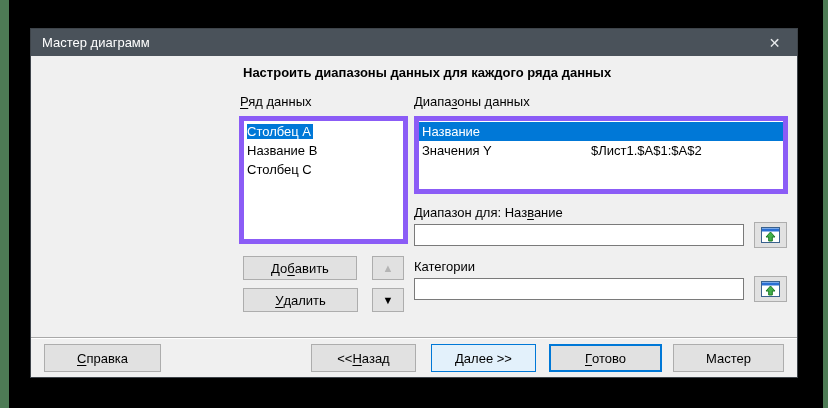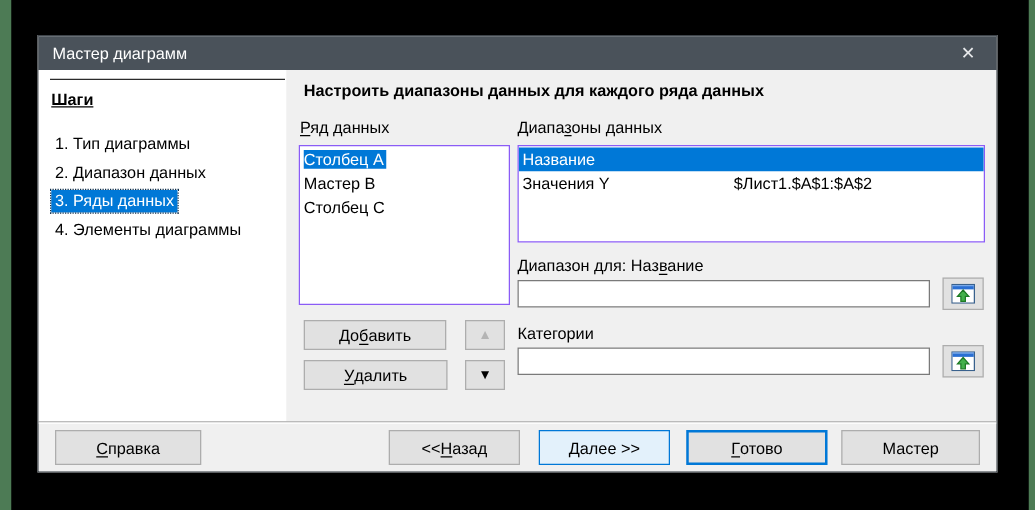--- a/index.html
+++ b/index.html
@@ -29,21 +29,21 @@
   .steps { position:absolute; left:10px; top:49px; right:6px; }
   .step { height:20px; line-height:20px; margin-bottom:3px; white-space:nowrap; }
   .step .lbl { display:inline-block; padding:0 3px; line-height:18px; }
   .step.selected .lbl { background:#0078d7; color:#fff; outline:1px dotted #10314e; outline-offset:0px; }
 
   .main-heading { position:absolute; left:212px; top:9px; font-weight:bold; }
 
   .field-label { position:absolute; white-space:nowrap; }
   u { text-underline-offset:2px; }
 
-  .listbox { position:absolute; background:#fff; border:1px solid #8b5cf6; overflow:hidden; }
+  .listbox { position:absolute; background:#fff; border:5px solid #8b5cf6; overflow:hidden; }
   .listbox.series { left:208px; top:60px; width:169px; height:128px; padding-top:1px; }
   .listbox.ranges { left:383px; top:60px; width:374px; height:78px; padding-top:1px; }
   .lb-item { height:19px; line-height:19px; padding-left:3px; white-space:nowrap; }
   .lb-item .sel-span { background:#0078d7; color:#fff; padding-right:2px; }
   .range-row { display:flex; height:19px; line-height:19px; }
   .range-row .cell-name { width:172px; padding-left:3px; }
   .range-row .cell-range { flex:1; }
   .range-row.selected { background:#0078d7; color:#fff; }
 
   .btn { background:#e1e1e1; border:1px solid #adadad; font-family:inherit; font-size:13px;
@@ -85,48 +85,30 @@
 
   <div class="dialog">
 
     <div class="titlebar">
       <span class="title">Мастер диаграмм</span>
       <span class="close-btn">✕</span>
     </div>
 
     <div class="dlg-body">
 
-      <div class="sidebar">
-        <div class="sidebar-rule"></div>
-        <div class="steps-heading">Шаги</div>
-        <div class="steps">
-          <div class="step">
-            <span class="lbl">1. Тип диаграммы</span>
-          </div>
-          <div class="step">
-            <span class="lbl">2. Диапазон данных</span>
-          </div>
-          <div class="step selected">
-            <span class="lbl">3. Ряды данных</span>
-          </div>
-          <div class="step">
-            <span class="lbl">4. Элементы диаграммы</span>
-          </div>
-        </div>
-      </div>
 
       <div class="main-heading">Настроить диапазоны данных для каждого ряда данных</div>
 
       <div class="field-label label-series"><u>Р</u>яд данных</div>
       <div class="listbox series">
         <div class="lb-item">
           <span class="sel-span">Столбец A</span>
         </div>
         <div class="lb-item">
-          <span>Мастер B</span>
+          <span>Название B</span>
         </div>
         <div class="lb-item">
           <span>Столбец C</span>
         </div>
       </div>
 
       <div class="field-label label-ranges">Диапа<u>з</u>оны данных</div>
       <div class="listbox ranges">
         <div class="range-row selected">
           <span class="cell-name">Название</span>

